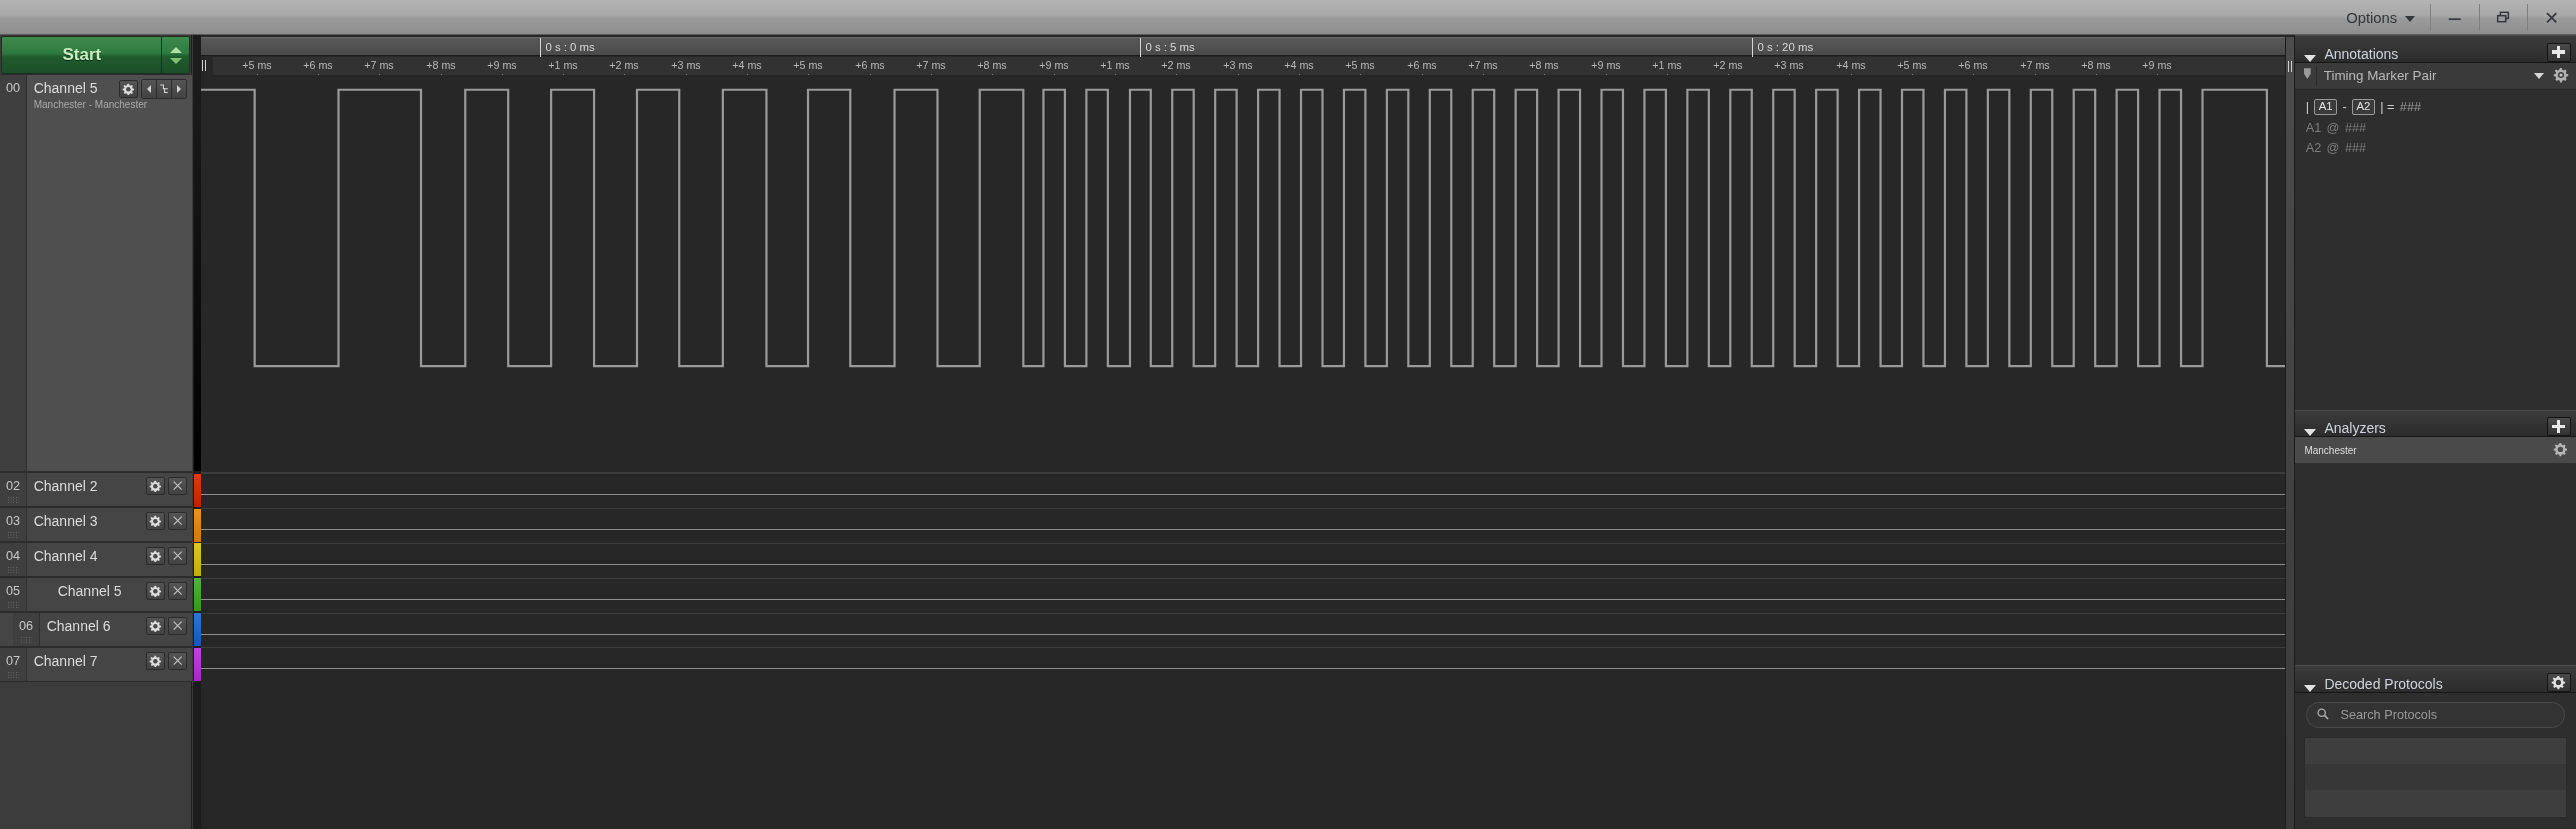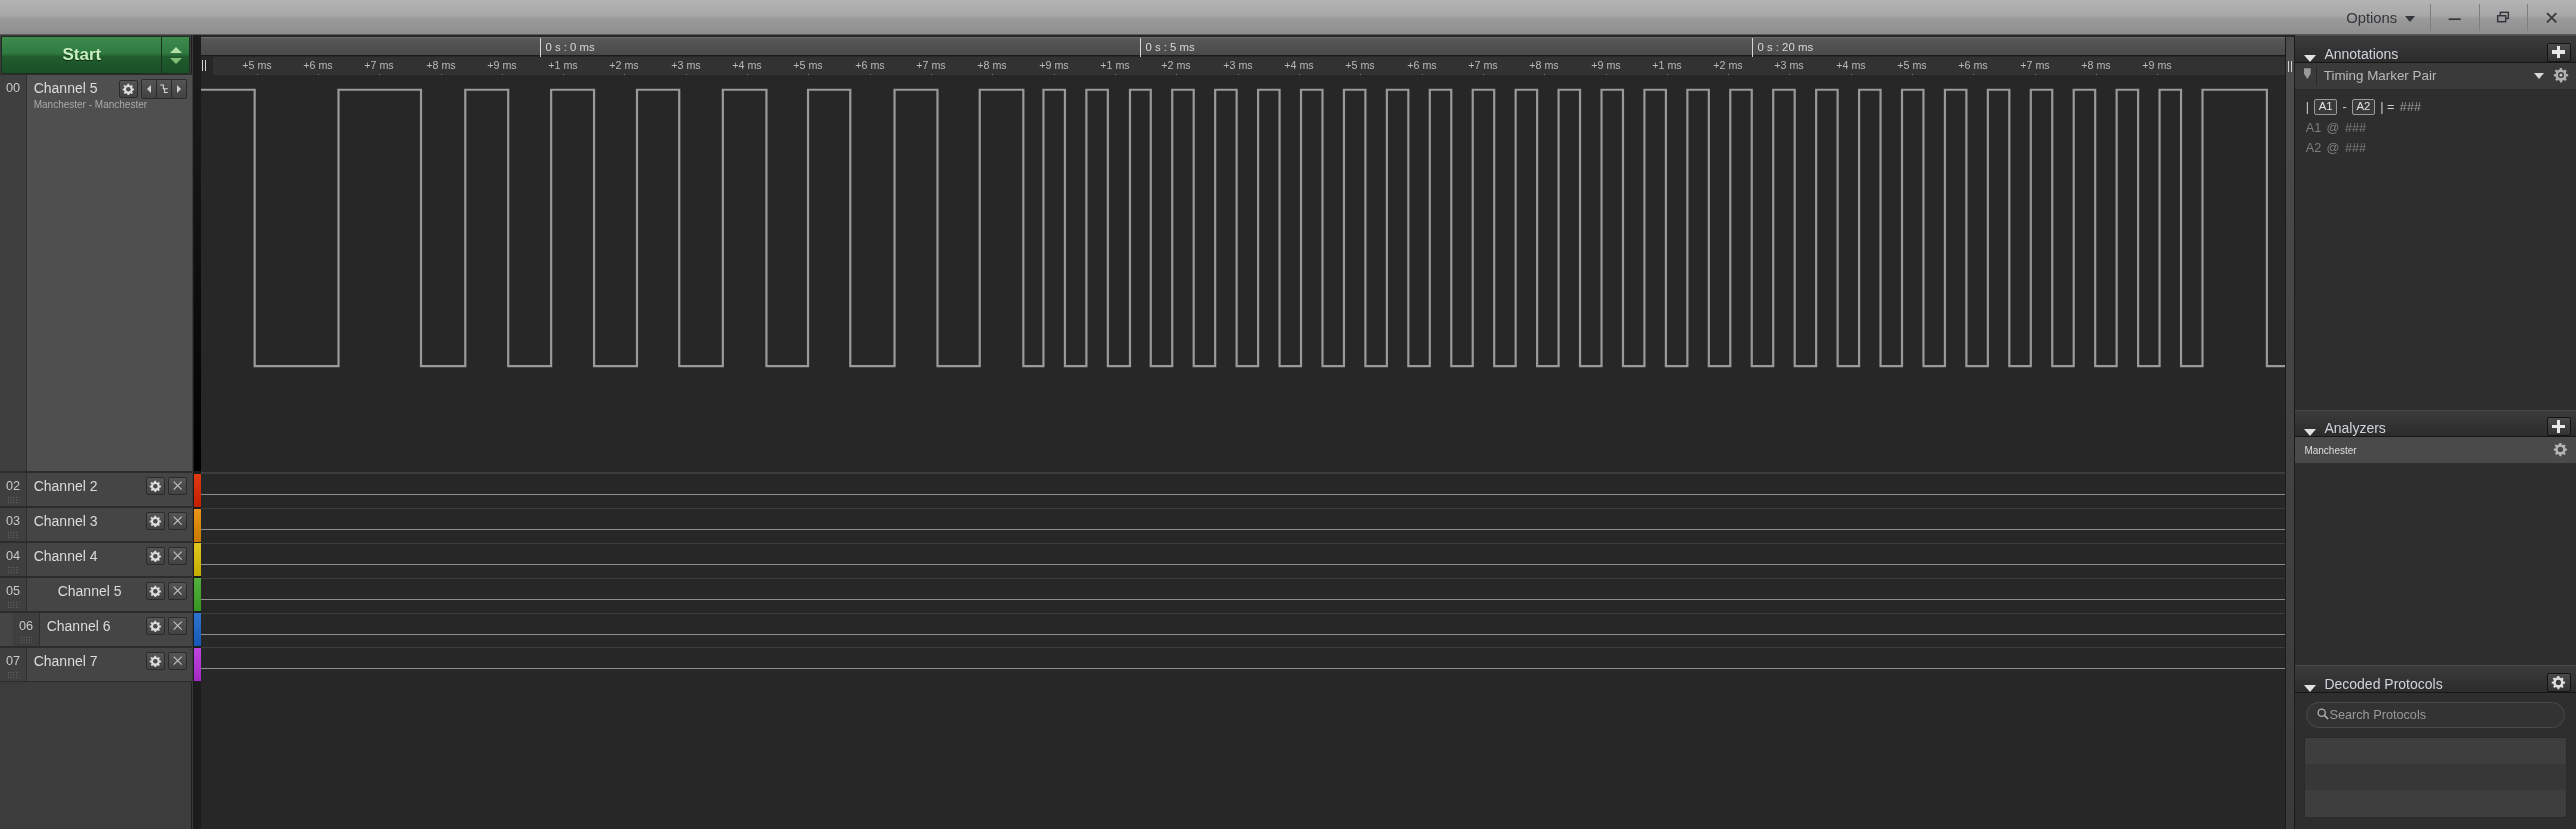--- a/index.html
+++ b/index.html
@@ -190,21 +190,21 @@
     padding: 0px 3.4px 1.3px; background: #3a3a3a; color: #e3e3e3; font-size: 11.4px;
   }
   #analyzer-item {
     height: 27px; background: #4a4a4a; border-bottom: 0.7px solid #303030;
     display:flex; align-items:center; padding: 0 8px 0 9.4px;
   }
   #analyzer-name { font-size: 10px; color: #dedede; flex: 1; }
   #search-wrap { padding: 9.4px 10.7px 6.7px; }
   #search-box {
     height: 25.5px; border-radius: 12.7px; border: 0.7px solid #4a4a4a;
-    background: #333; display: flex; align-items: center; padding: 0 9.4px; gap: 0;
+    background: #333; display: flex; align-items: center; padding: 0 9.4px; gap: 11px;
   }
   #search-ph { font-size: 12.7px; color: #9a9a9a; }
   #proto-list { margin: 2.7px 9.4px 0; height: 81px; background: #3a3a3a; border: 0.7px solid #2a2a2a;
       background-image: linear-gradient(to bottom, #3e3e3e 0, #3e3e3e 26px, #373737 26px, #373737 52px, #3e3e3e 52px); }
 </style>
 </head>
 <body>
 
 <div id="titlebar">
   <div id="win-right">

